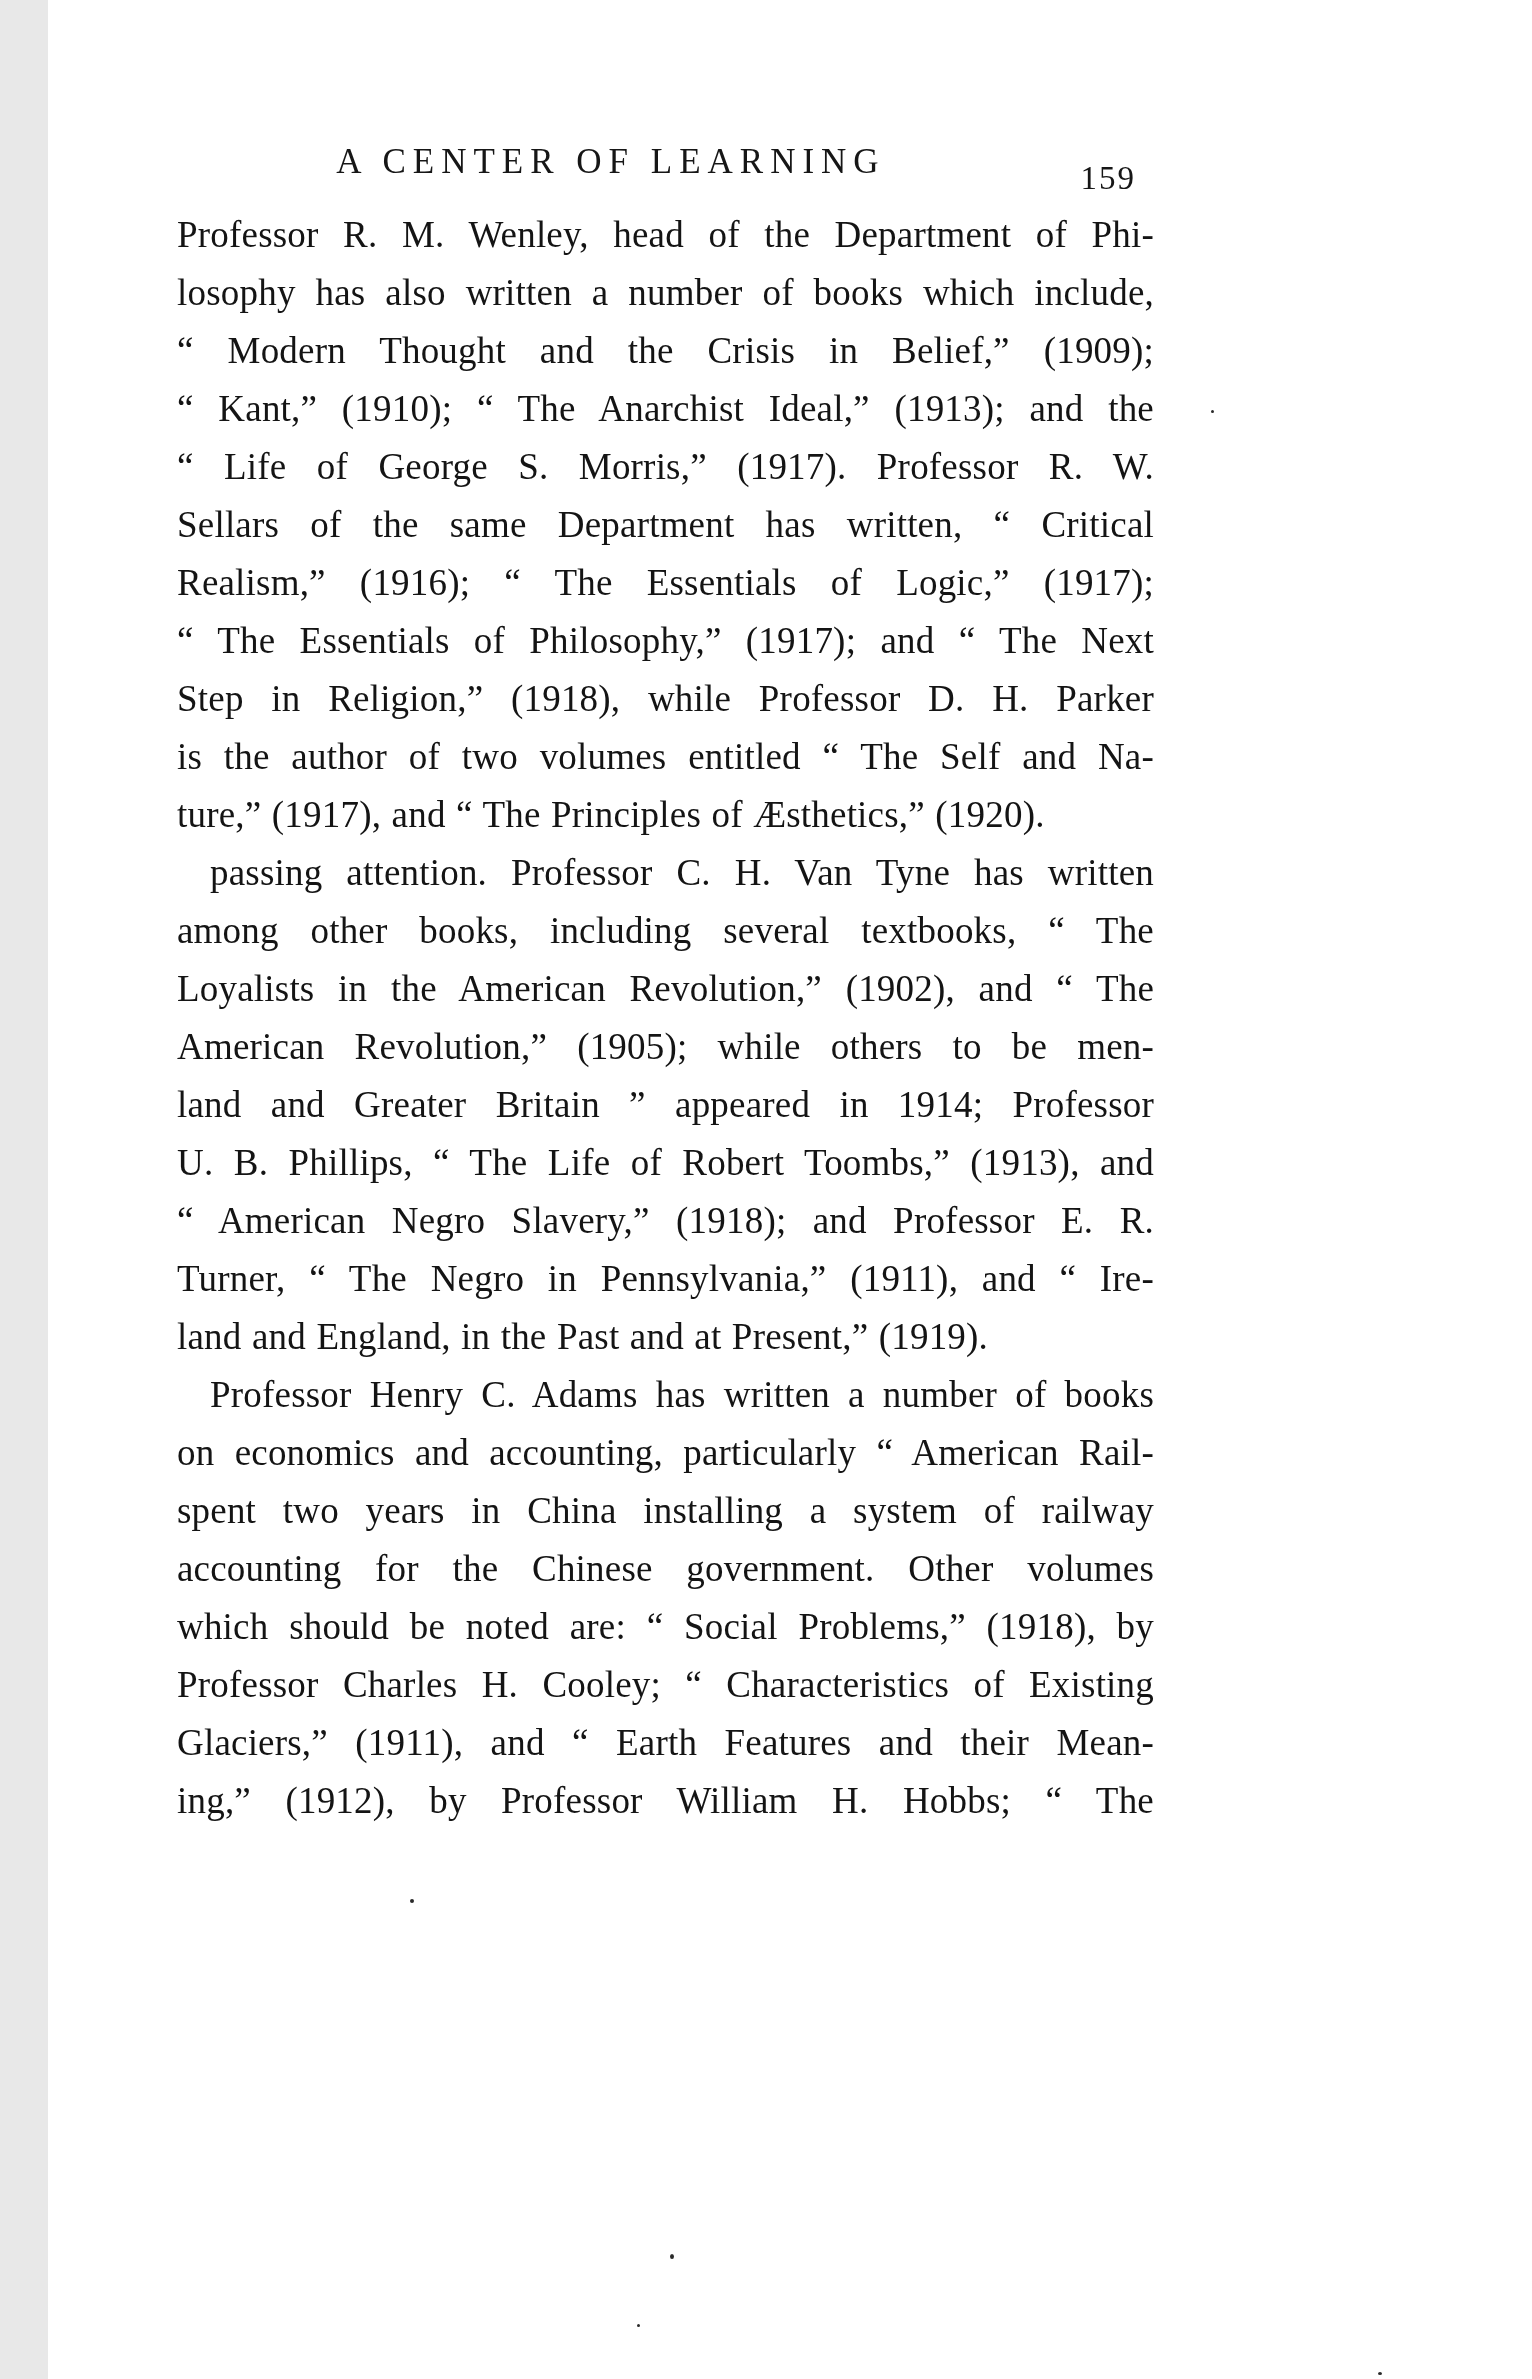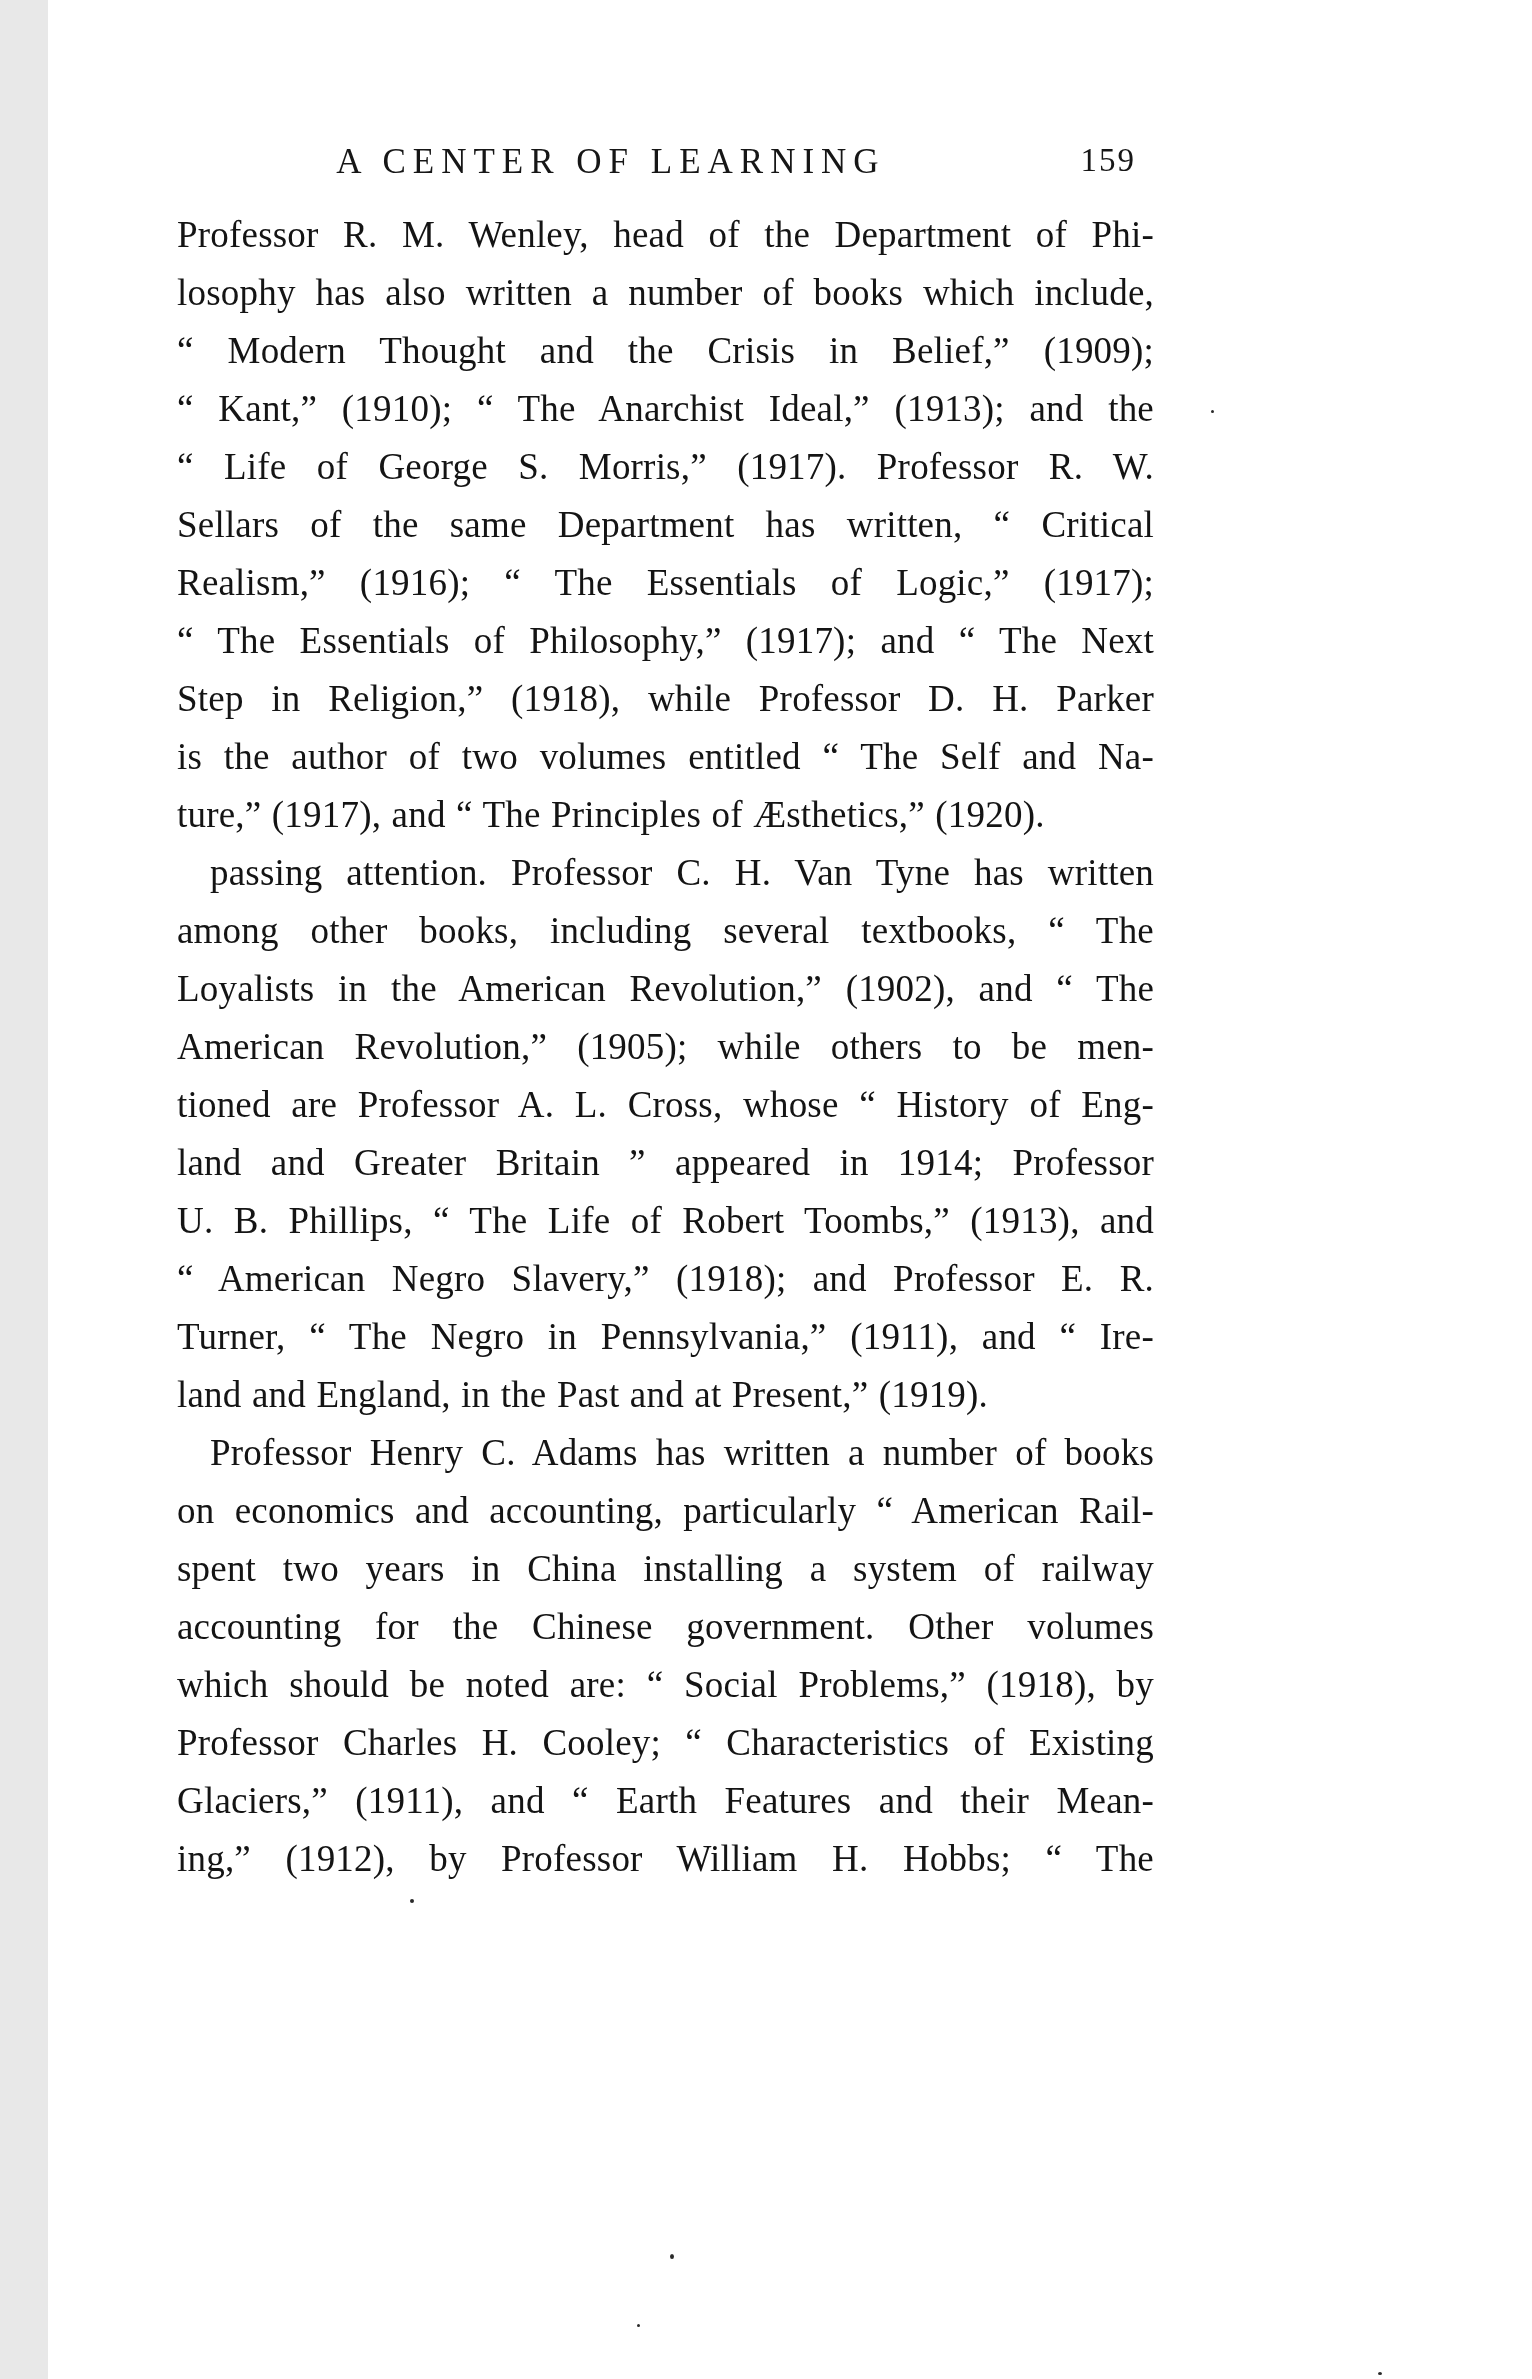--- a/index.html
+++ b/index.html
@@ -32,21 +32,21 @@
     top: 0;
     text-align: center;
     font-size: 35px;
     letter-spacing: 7px;
     white-space: nowrap;
     color: #161616;
   }
   .page-number {
     position: absolute;
     right: 18px;
-    top: 0;
+    top: 18px;
     font-size: 33px;
     letter-spacing: 2px;
     color: #161616;
   }
   
   .text-block {
     position: absolute;
     left: 129px;
     top: 206px;
     width: 977px;
@@ -106,21 +106,20 @@
         <div class="line">“ The Essentials of Philosophy,” (1917); and “ The Next</div>
         <div class="line">Step in Religion,” (1918), while Professor D. H. Parker</div>
         <div class="line">is the author of two volumes entitled “ The Self and Na-</div>
         <div class="line">ture,” (1917), and “ The Principles of Æsthetics,” (1920).</div>
       </div>
       <div class="para indent ends-here">
         <div class="line">passing attention. Professor C. H. Van Tyne has written</div>
         <div class="line">among other books, including several textbooks, “ The</div>
         <div class="line">Loyalists in the American Revolution,” (1902), and “ The</div>
         <div class="line">American Revolution,” (1905); while others to be men-</div>
-        <div class="line">tioned are Professor A. L. Cross, whose “ History of Eng-</div>
         <div class="line">land and Greater Britain ” appeared in 1914; Professor</div>
         <div class="line">U. B. Phillips, “ The Life of Robert Toombs,” (1913), and</div>
         <div class="line">“ American Negro Slavery,” (1918); and Professor E. R.</div>
         <div class="line">Turner, “ The Negro in Pennsylvania,” (1911), and “ Ire-</div>
         <div class="line">land and England, in the Past and at Present,” (1919).</div>
       </div>
       <div class="para indent">
         <div class="line">Professor Henry C. Adams has written a number of books</div>
         <div class="line">on economics and accounting, particularly “ American Rail-</div>
         <div class="line">spent two years in China installing a system of railway</div>

